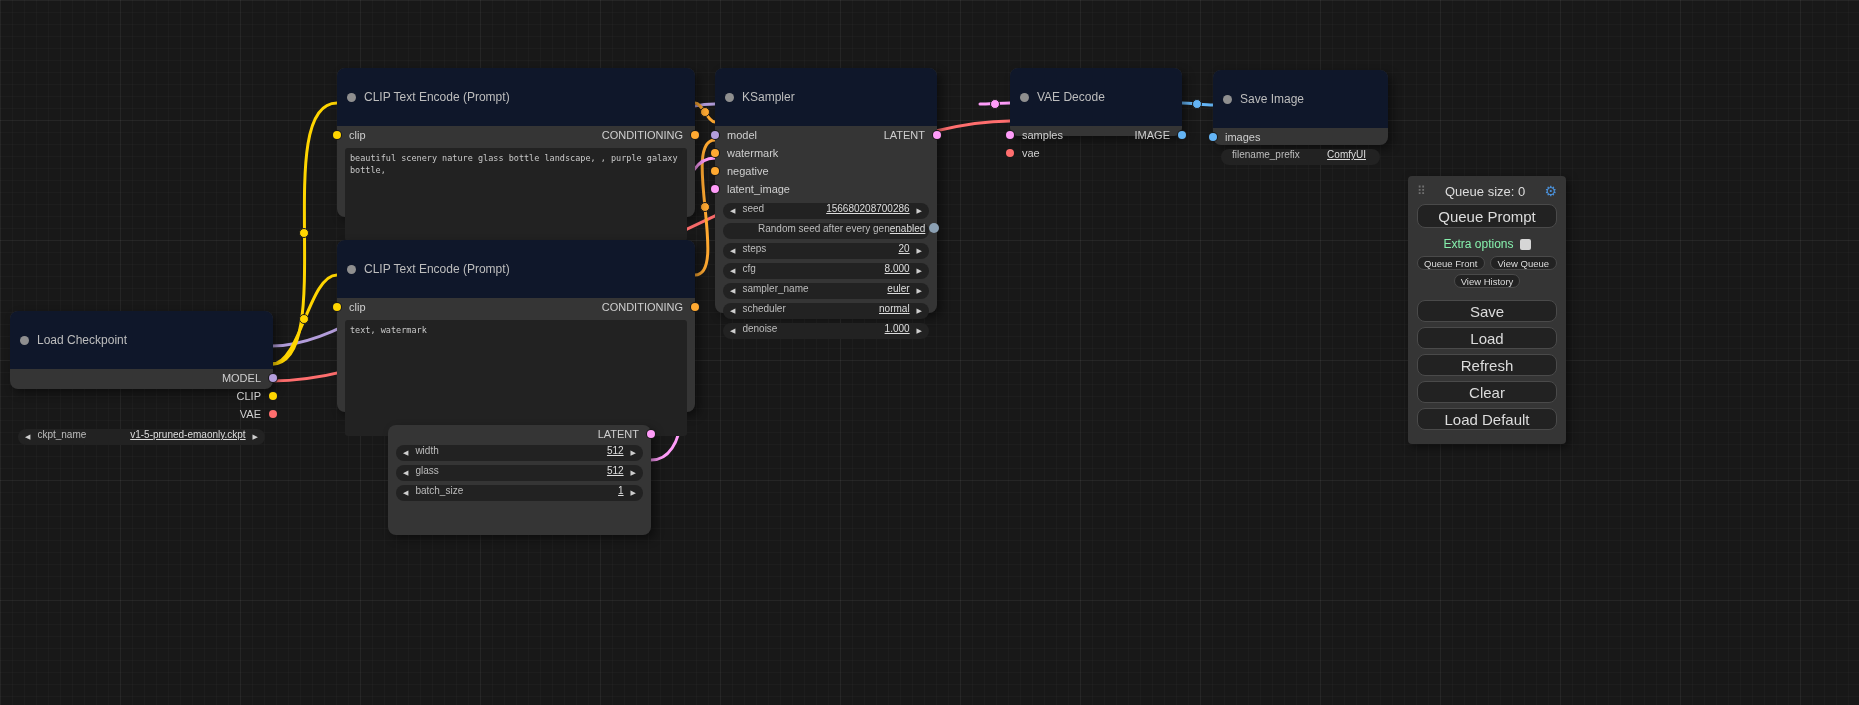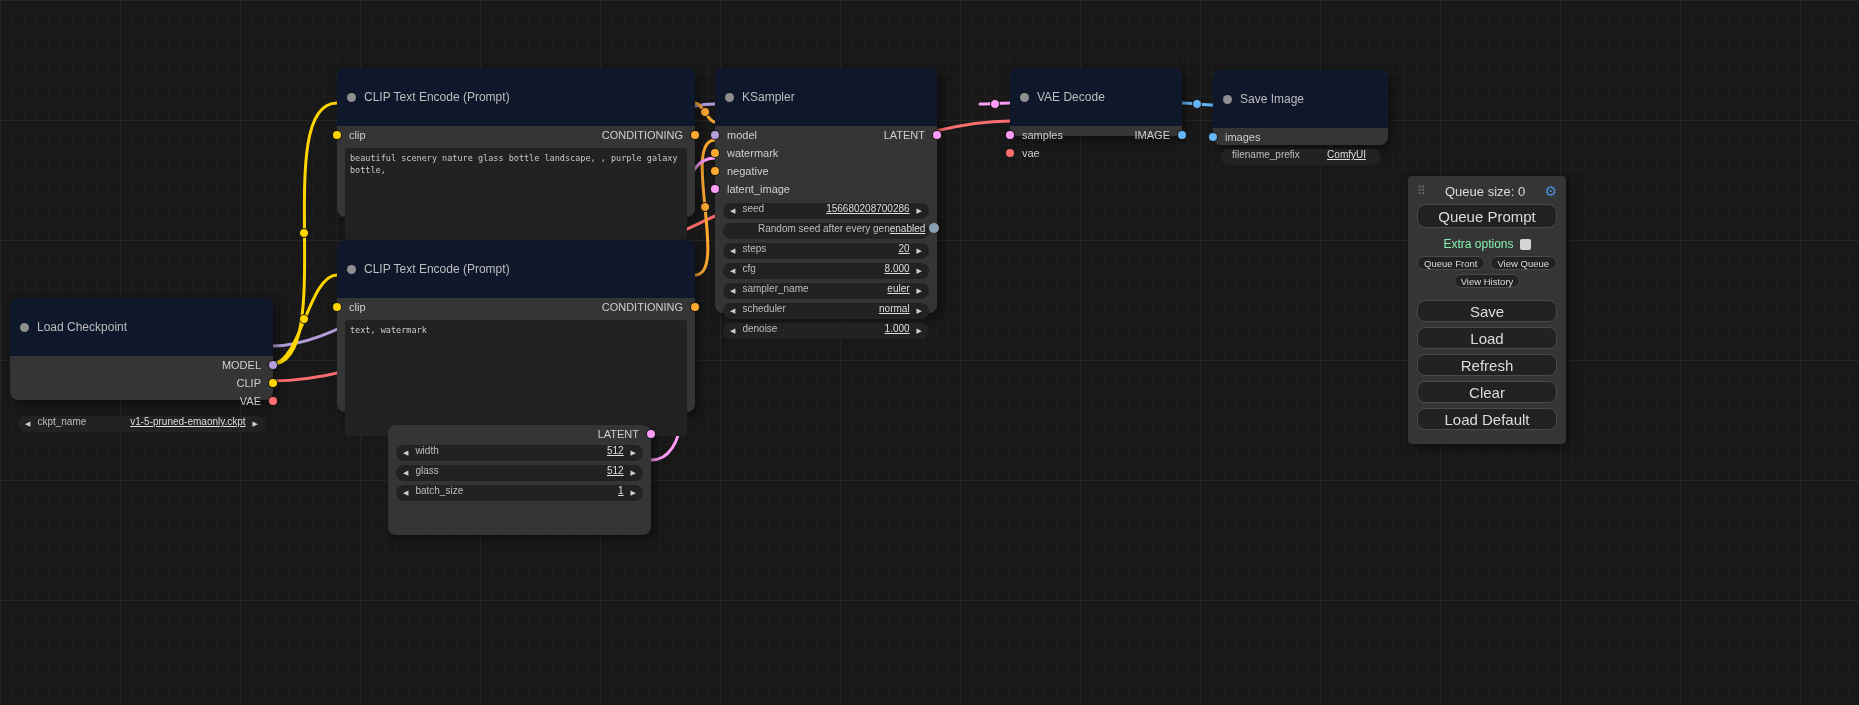--- a/index.html
+++ b/index.html
@@ -96,21 +96,21 @@
   <circle class="ldot" cx="304" cy="233" r="4.5" fill="#FFD500"></circle>
   <circle class="ldot" cx="304" cy="319" r="4.5" fill="#FFD500"></circle>
   <circle class="ldot" cx="641" cy="251" r="4.5" fill="#FF6E6E"></circle>
   <circle class="ldot" cx="705" cy="112" r="4.5" fill="#FFA931"></circle>
   <circle class="ldot" cx="705" cy="207" r="4.5" fill="#FFA931"></circle>
   <circle class="ldot" cx="683" cy="309" r="4.5" fill="#FF9CF9"></circle>
   <circle class="ldot" cx="995" cy="104" r="4.5" fill="#FF9CF9"></circle>
   <circle class="ldot" cx="1197" cy="104" r="4.5" fill="#64B5F6"></circle>
 </svg>
 
-<div class="node" style="left:10px;top:298px;width:263px;height:102px;">
+<div class="node" style="left:10px;top:311px;width:263px;height:78px;">
   <div class="ntitle">
     <span class="tdot"></span>
     <span class="ttext">Load Checkpoint</span>
   </div>
   <div class="nbody">
     <div class="row">
       <span class="out-label">MODEL</span>
       <span class="sdot out c-model"></span>
     </div>
     <div class="row">

